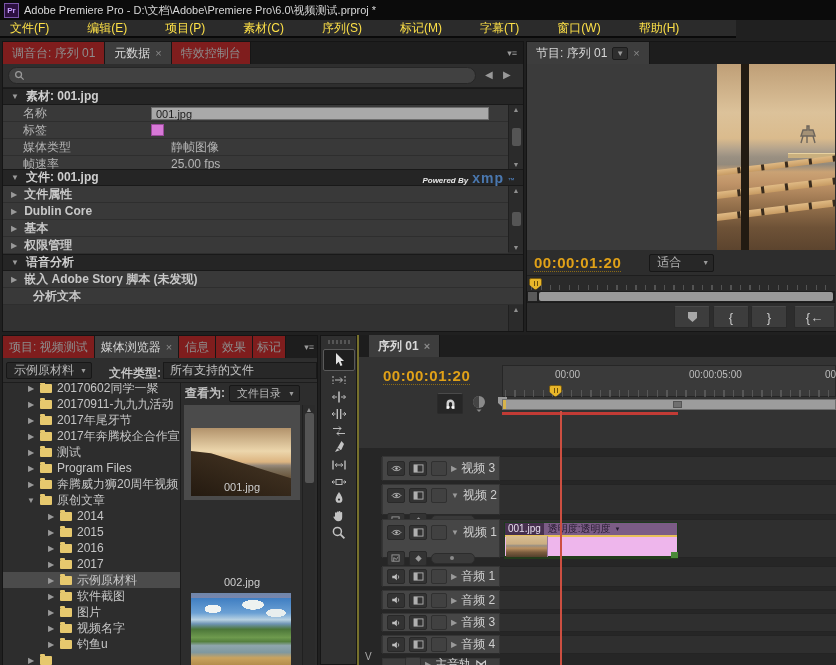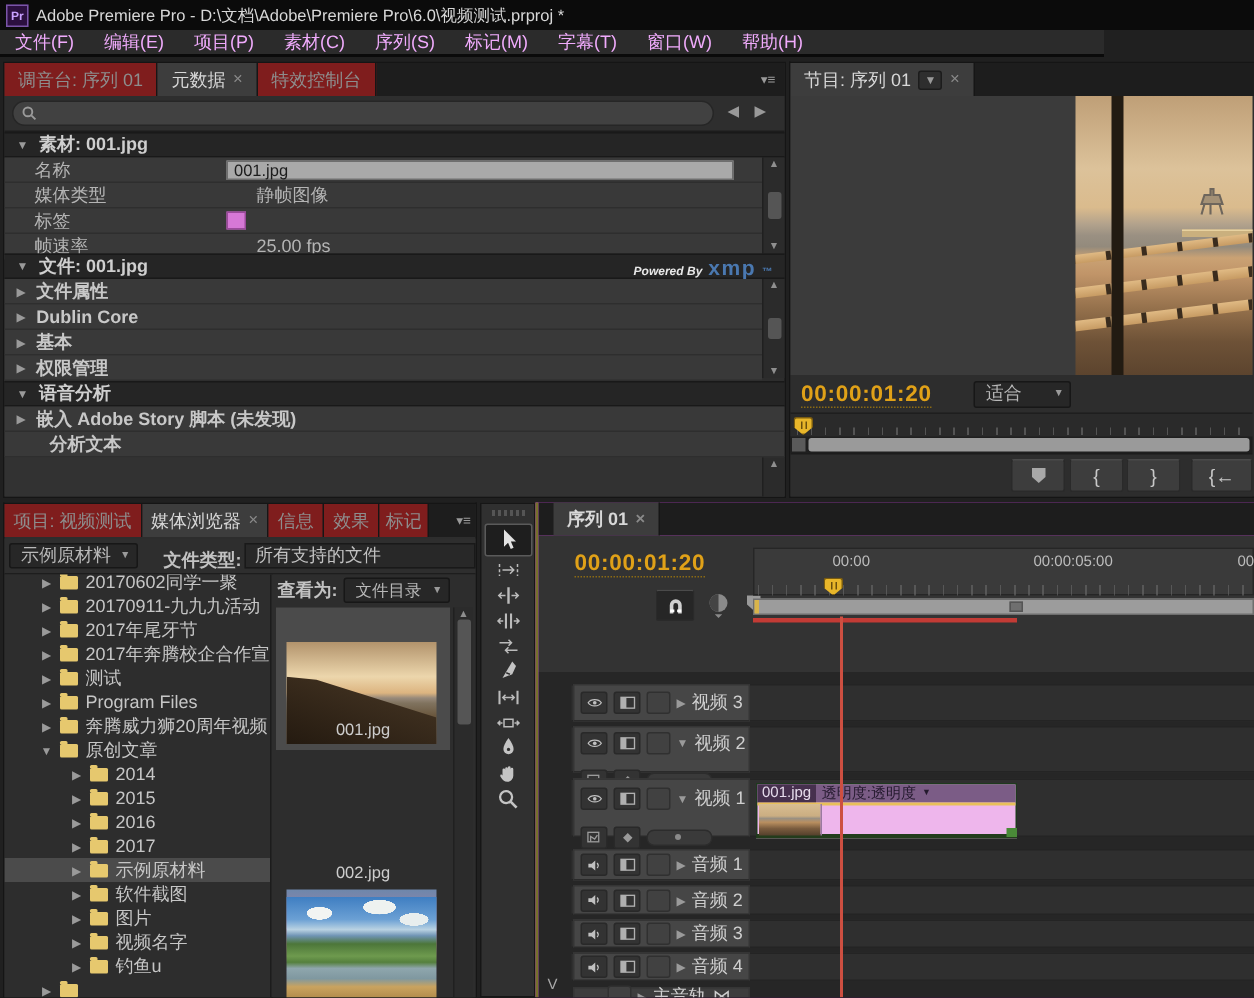--- a/index.html
+++ b/index.html
@@ -5,21 +5,21 @@
   html,body{margin:0;padding:0;background:#141414;}
   #root{position:relative;width:836px;height:665px;overflow:hidden;background:#202020;
         font-family:"Liberation Sans","DejaVu Sans",sans-serif;color:#c8c8c8;
         -webkit-font-smoothing:antialiased;}
   .abs{position:absolute;box-sizing:border-box;}
   .flex{display:flex;align-items:center;}
   
   .titlebar{left:0;top:0;width:836px;height:20px;background:#0b0b0b;color:#d8d8d8;font-size:11px;text-align:center;}
   .pr-icon{width:13px;height:13px;margin:0 5px 0 4px;background:#2c1040;border:1px solid #7a55a8;
            color:#c9a0ff;font-size:8px;font-weight:bold;display:flex;align-items:center;justify-content:center;}
-  .menubar{left:0;top:20px;width:736px;height:18px;background:#2b2b2b;border-bottom:2px solid #0a0a0a;font-size:12px;color:#f0abfc;}
+  .menubar{left:0;top:20px;width:736px;height:18px;background:#2b2b2b;border-bottom:2px solid #0a0a0a;font-size:12px;color:#fde047;gap:18px;}
   .menubar span{padding:0 10px;}
   
   .panel{background:#2d2d2d;border:1px solid #151515;}
   .tabbar{background:#1d1d1d;height:22px;display:flex;align-items:stretch;font-size:12px;}
   .tab{display:flex;align-items:center;gap:5px;padding:0 9px;background:#7f1d1d;color:#8d8d8d;
        border-right:1px solid #161616;white-space:nowrap;}
   .tab.active{background:#3d3d3d;color:#d8d8d8;justify-content:center;}
   .tab .x{color:#8a8a8a;font-size:11px;}
   .panelmenu{margin-left:auto;color:#9a9a9a;font-size:9px;padding:0 6px;display:flex;align-items:center;}
   
@@ -127,26 +127,26 @@
     <div class="abs sechdr" style="left:0;top:46px;width:520px;height:17px;">
       <span class="tri">▼</span>
       <span>素材: 001.jpg</span>
     </div>
     <div class="abs" style="left:0;top:63px;width:505px;height:64px;">
       <div class="mrow" style="height:16px;">
         <span class="lbl">名称</span>
         <span class="abs" style="left:148px;width:338px;height:13px;background:#a9a9a9;border:1px solid #6e6e6e;color:#1c1c1c;font-size:11px;padding-left:4px;line-height:12px;">001.jpg</span>
       </div>
       <div class="mrow" style="height:16px;">
+        <span class="lbl">标签</span>
+        <span class="abs" style="left:148px;width:13px;height:12px;background:#d678d6;border:1px solid #9a4a9a;"></span>
+      </div>
+      <div class="mrow" style="height:16px;">
         <span class="lbl">媒体类型</span>
         <span style="margin-left:18px;">静帧图像</span>
-      </div>
-      <div class="mrow" style="height:16px;">
-        <span class="lbl">标签</span>
-        <span class="abs" style="left:148px;width:13px;height:12px;background:#d678d6;border:1px solid #9a4a9a;"></span>
       </div>
       <div class="mrow" style="height:16px;">
         <span class="lbl">帧速率</span>
         <span style="margin-left:18px;">25.00 fps</span>
       </div>
     </div>
     <div class="abs scrollstrip" style="left:505px;top:63px;width:15px;height:64px;">
       <span>▲</span>
         <span class="scrollthumb" style="height:18px;"></span>
         <span>▼</span>
@@ -472,21 +472,21 @@
         </svg>
     </div>
     <div class="tool">
       <svg width="15" height="15" viewBox="0 0 15 15">
           <circle cx="6.4" cy="6.4" r="4" fill="none" stroke="#c4c4c4" stroke-width="1.5"></circle>
           <path d="m9.4 9.4 4 4" stroke="#c4c4c4" stroke-width="1.8"></path>
         </svg>
     </div>
   </div>
 
-  <div class="abs" style="left:357px;top:335px;width:479px;height:330px;background:#d946ef;border-left:2px solid #77712c;">
+  <div class="abs" style="left:357px;top:335px;width:479px;height:330px;background:#4c1d95;border-left:2px solid #77712c;">
     <div class="tabbar">
       <div class="tab active" style="margin-left:10px;font-weight:bold;">
         <span>序列 01</span>
           <span class="x">×</span>
       </div>
     </div>
 
     <div class="abs" style="left:0;top:22px;width:477px;height:91px;background:#333;">
       <span class="tc abs" style="left:24px;top:10px;">00:00:01:20</span>
       <div class="abs btn" style="left:78px;top:36px;width:26px;height:21px;background:#262626;">

